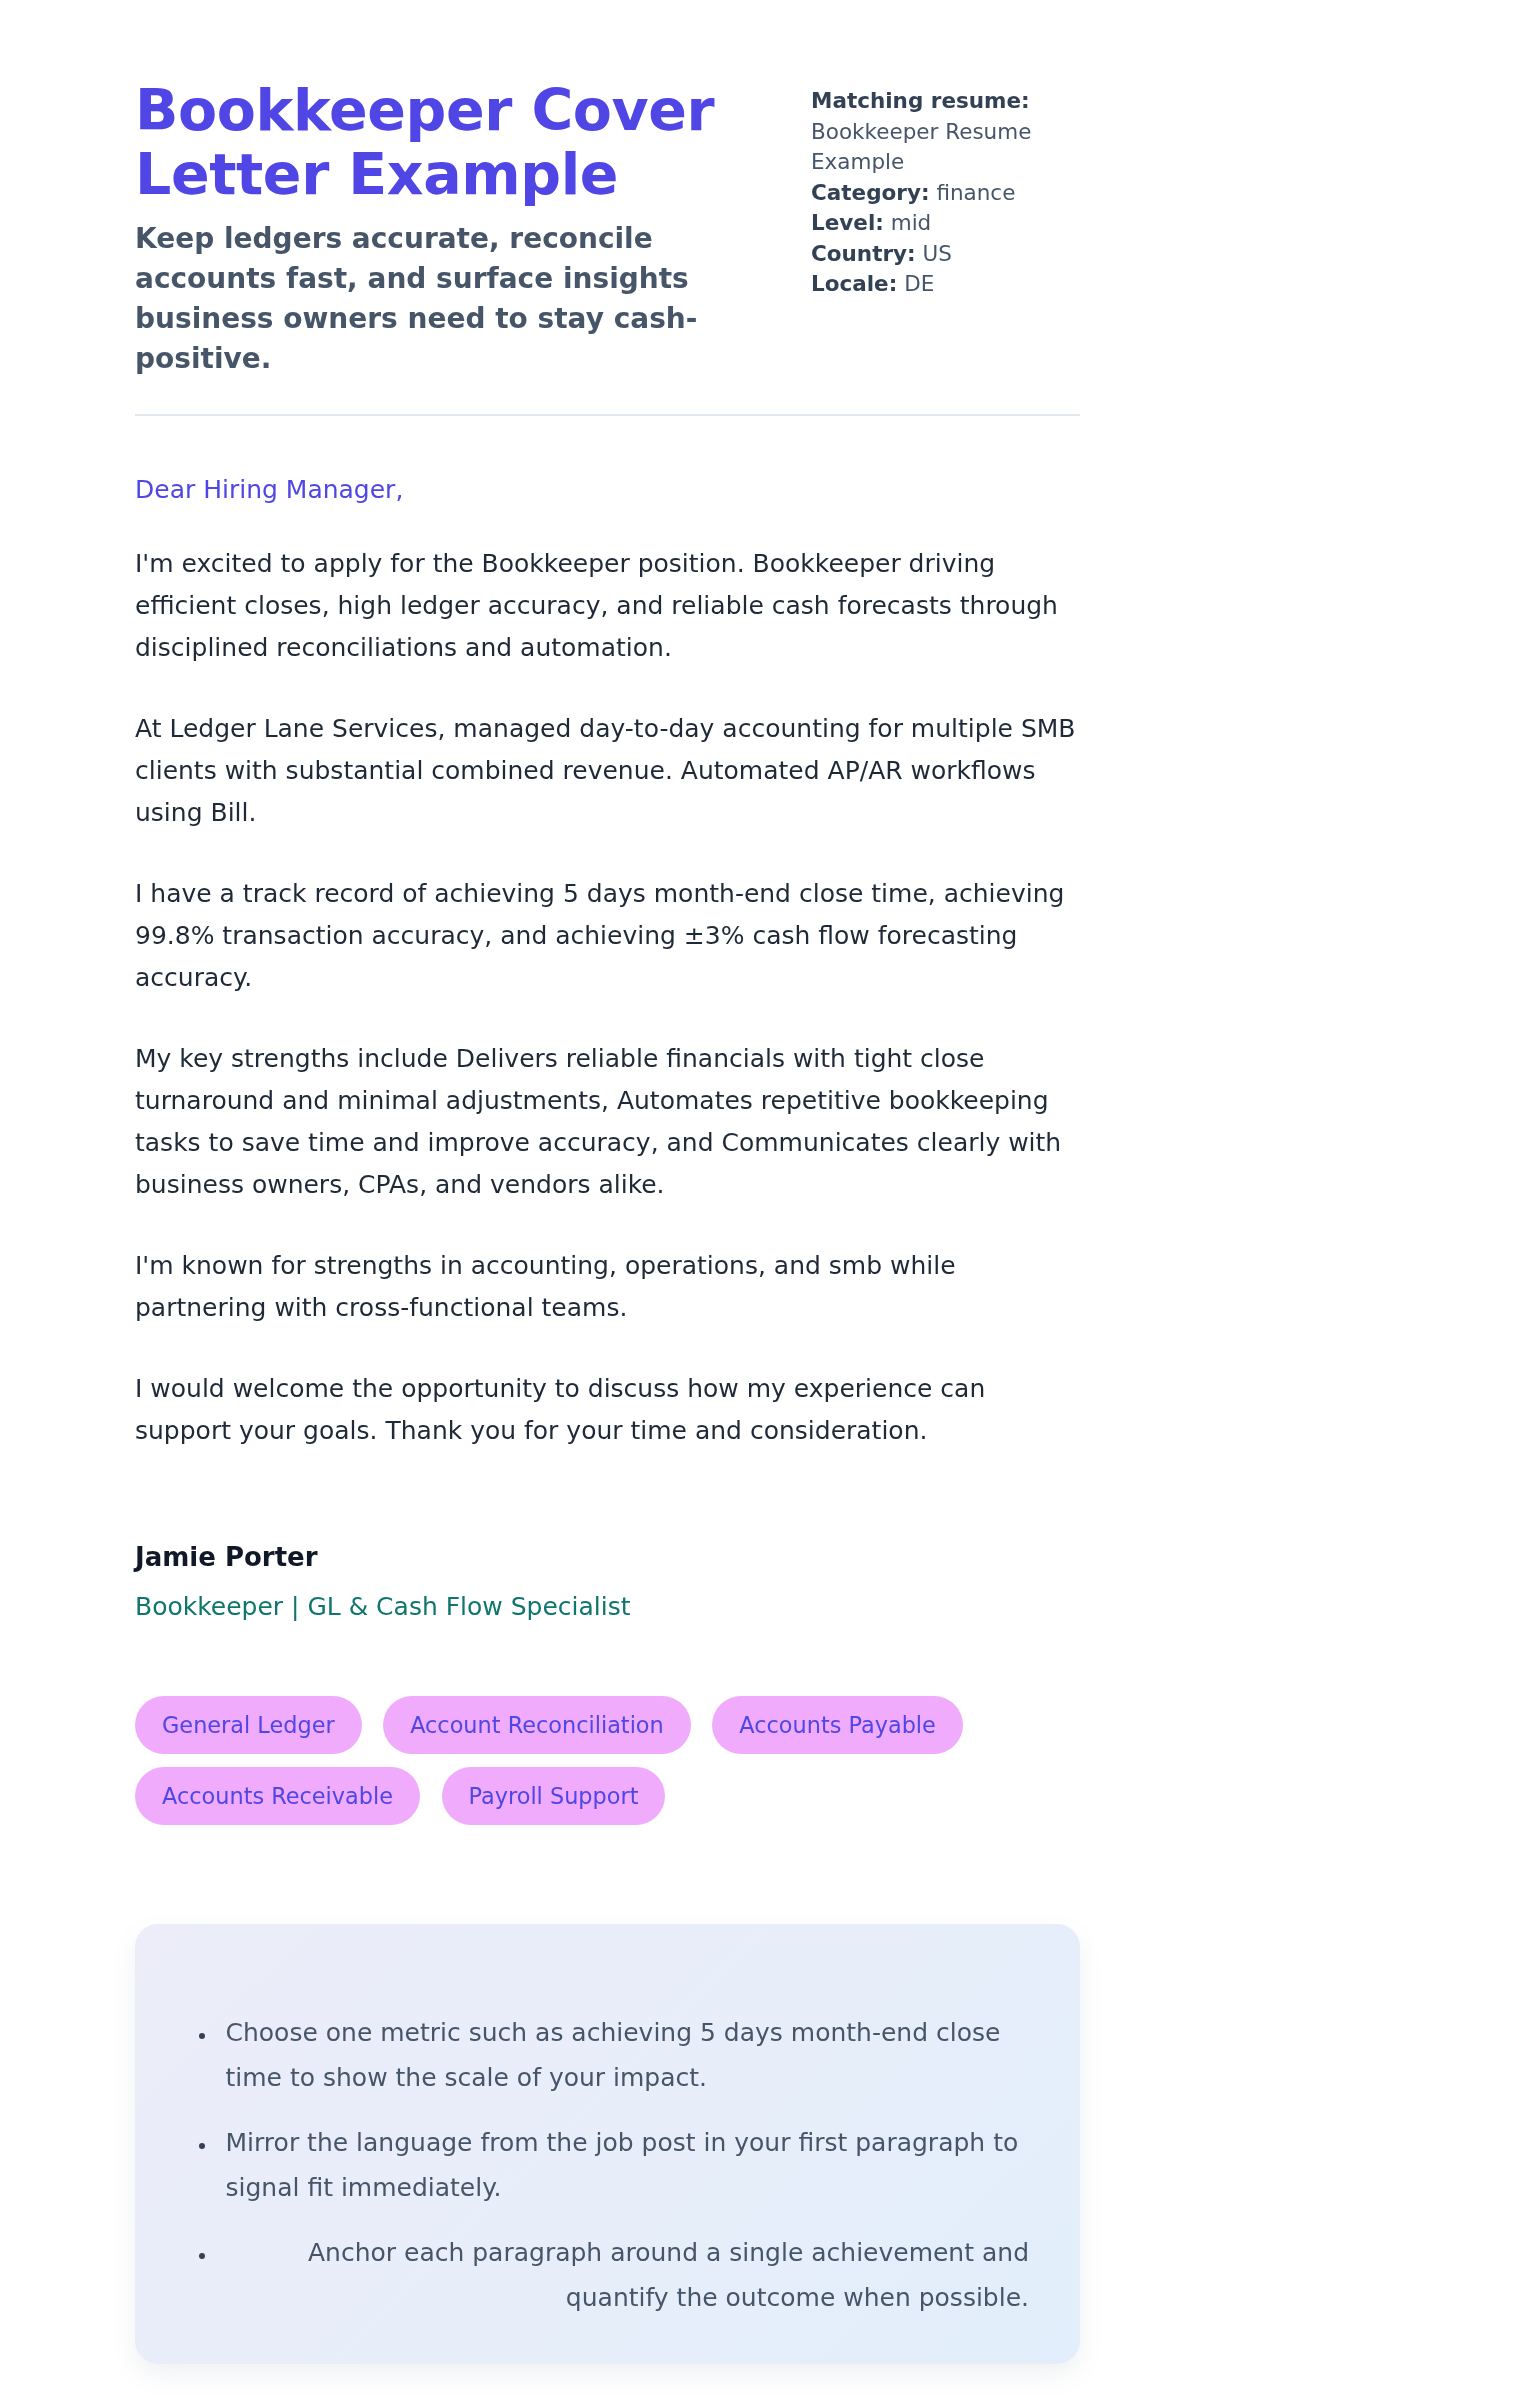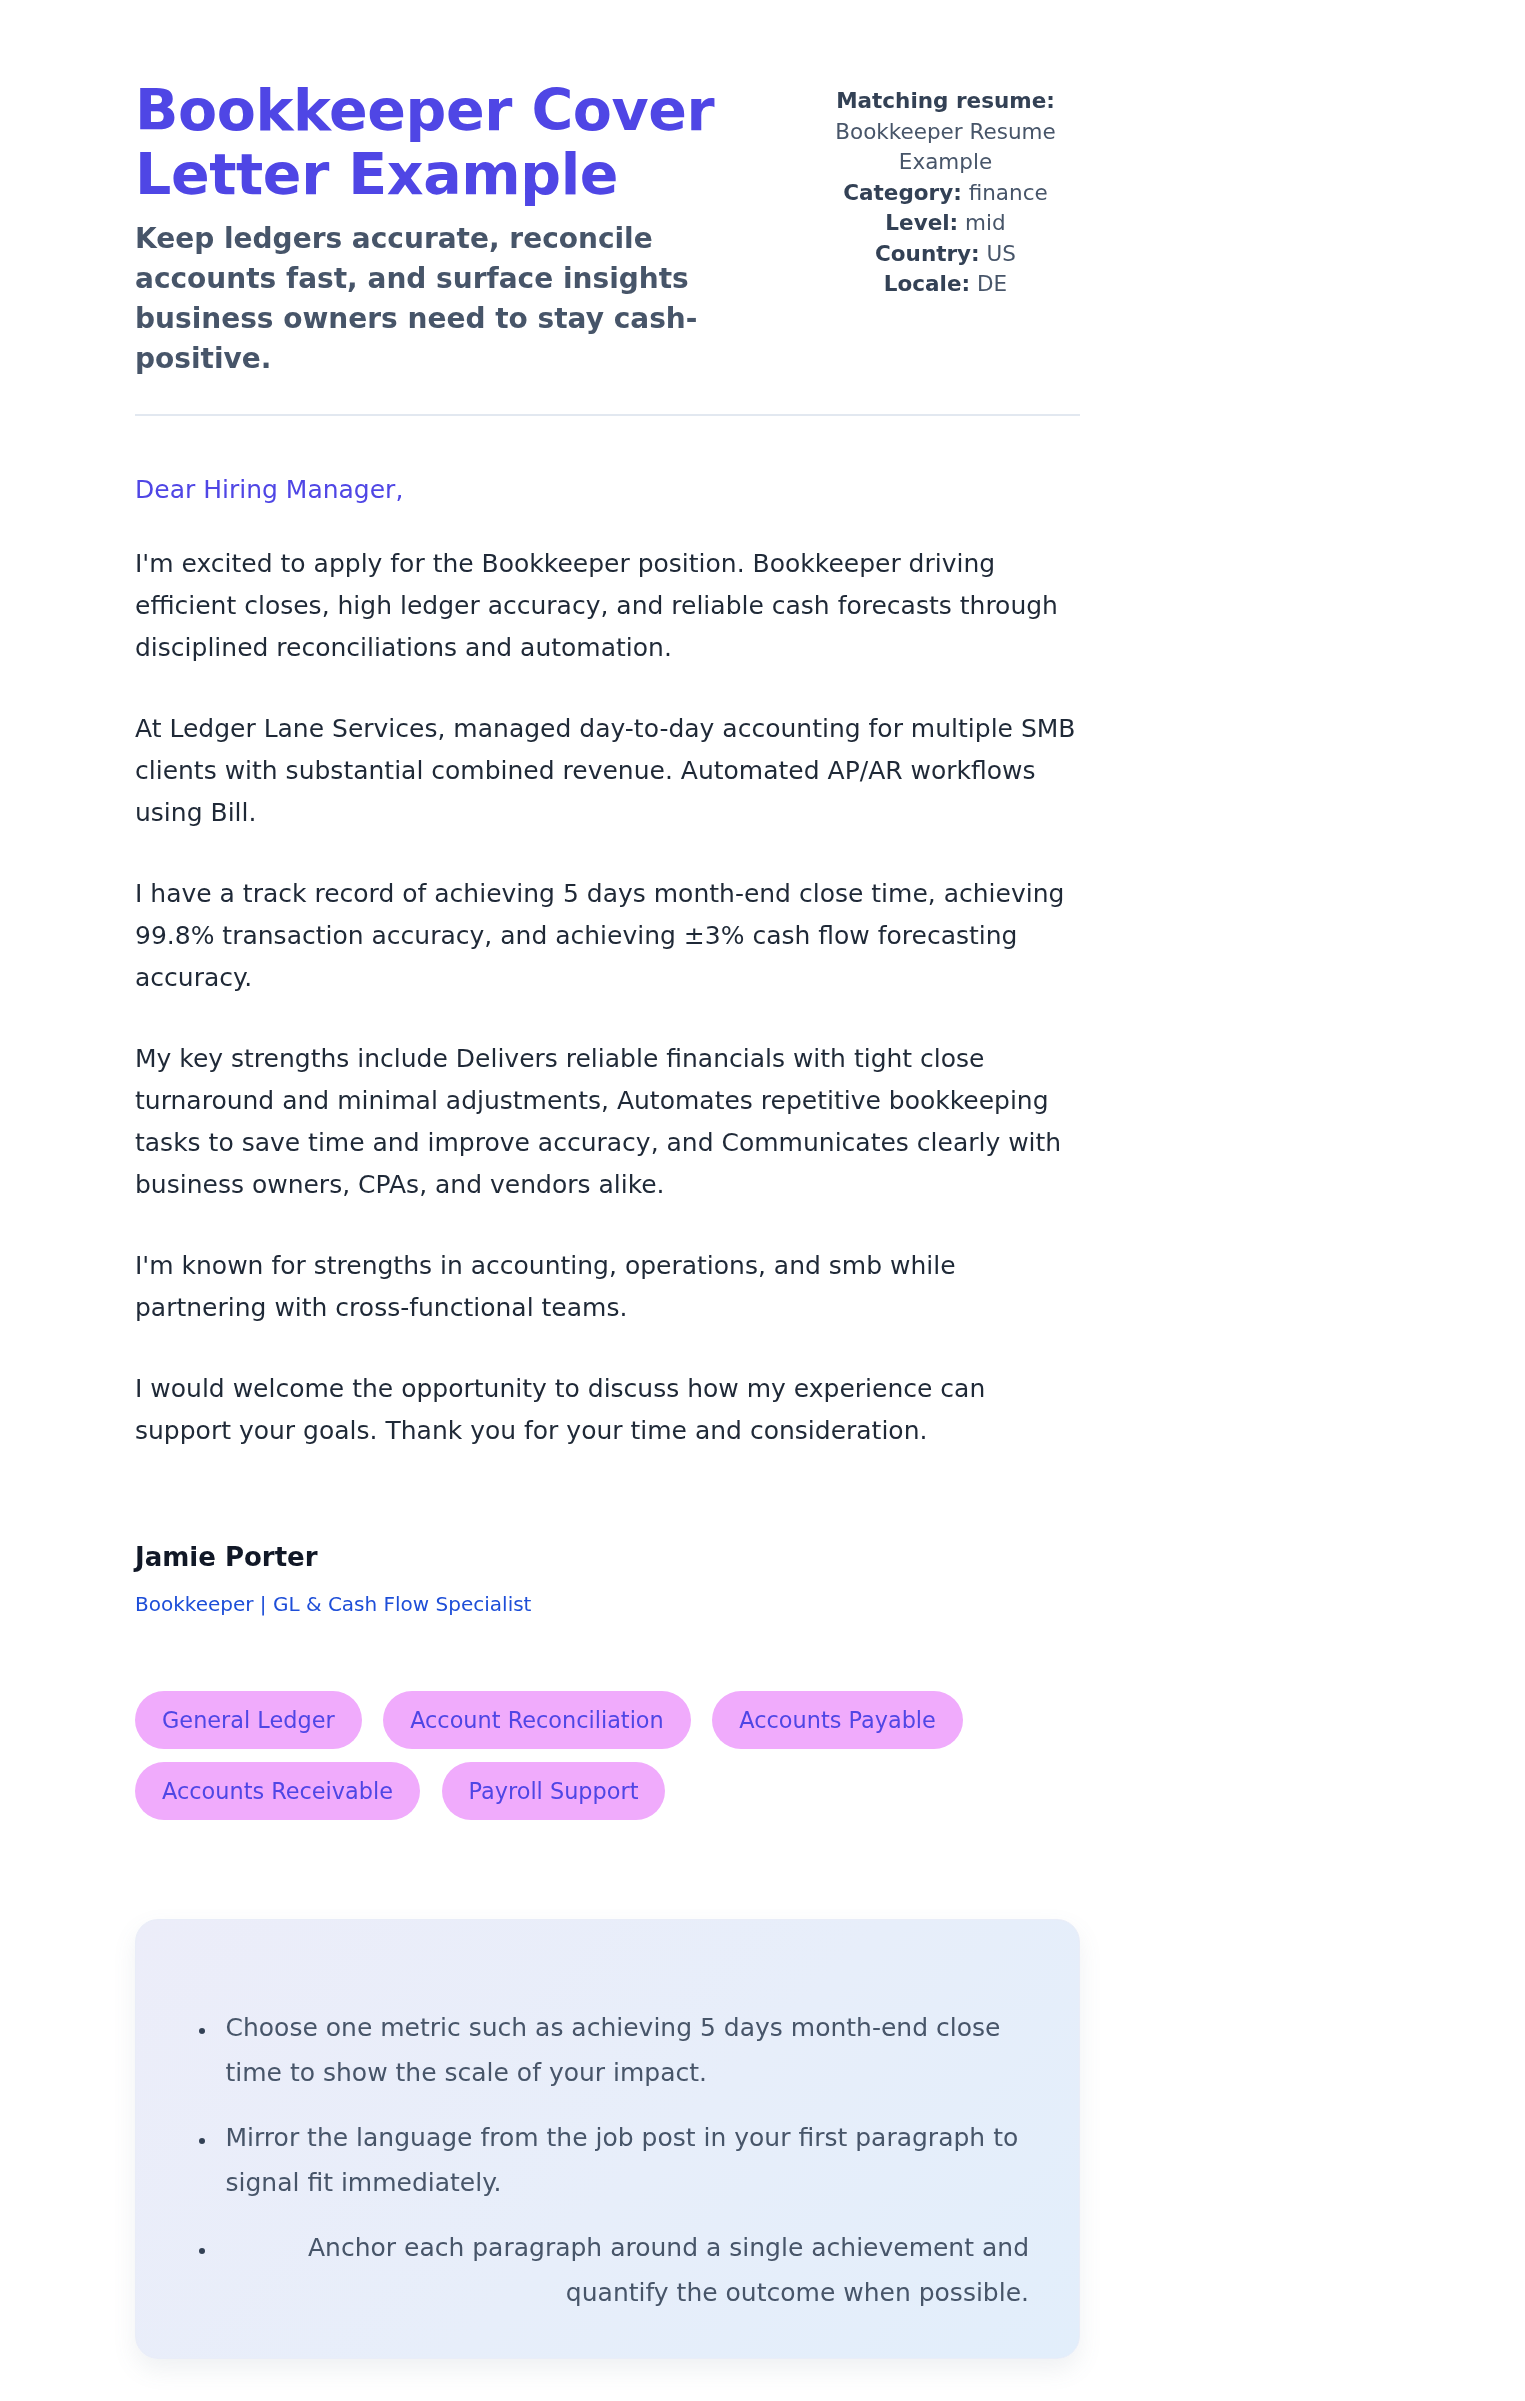--- a/index.html
+++ b/index.html
@@ -34,21 +34,21 @@
   .page-subtitle {
     margin: 12.6px 0 0 0;
     font-size: 28px;
     line-height: 1.42;
     font-weight: bold;
     color: #475569;
   }
   .meta {
     flex: 0 0 269px;
     width: 269px;
-    text-align: center;
+    text-align: left;
     font-size: 21.5px;
     line-height: 1.42;
     color: #475569;
     padding-top: 7.2px;
   }
   .meta-row { margin: 0; }
   .meta-label { font-weight: bold; color: #334155; }
 
   .divider {
     height: 1.8px;
@@ -73,22 +73,22 @@
   }
   .signature { margin-top: 90px; }
   .signature-name {
     margin: 0;
     font-size: 26px;
     font-weight: bold;
     color: #111827;
   }
   .signature-role {
     margin: 20px 0 0 0;
-    font-size: 20px;
-    color: #1d4ed8;
+    font-size: 25px;
+    color: #0f766e;
   }
 
   
   .tags {
     margin-top: 75px;
     display: flex;
     flex-wrap: wrap;
     gap: 12.6px 21.5px;
     max-width: 1256px;
   }

